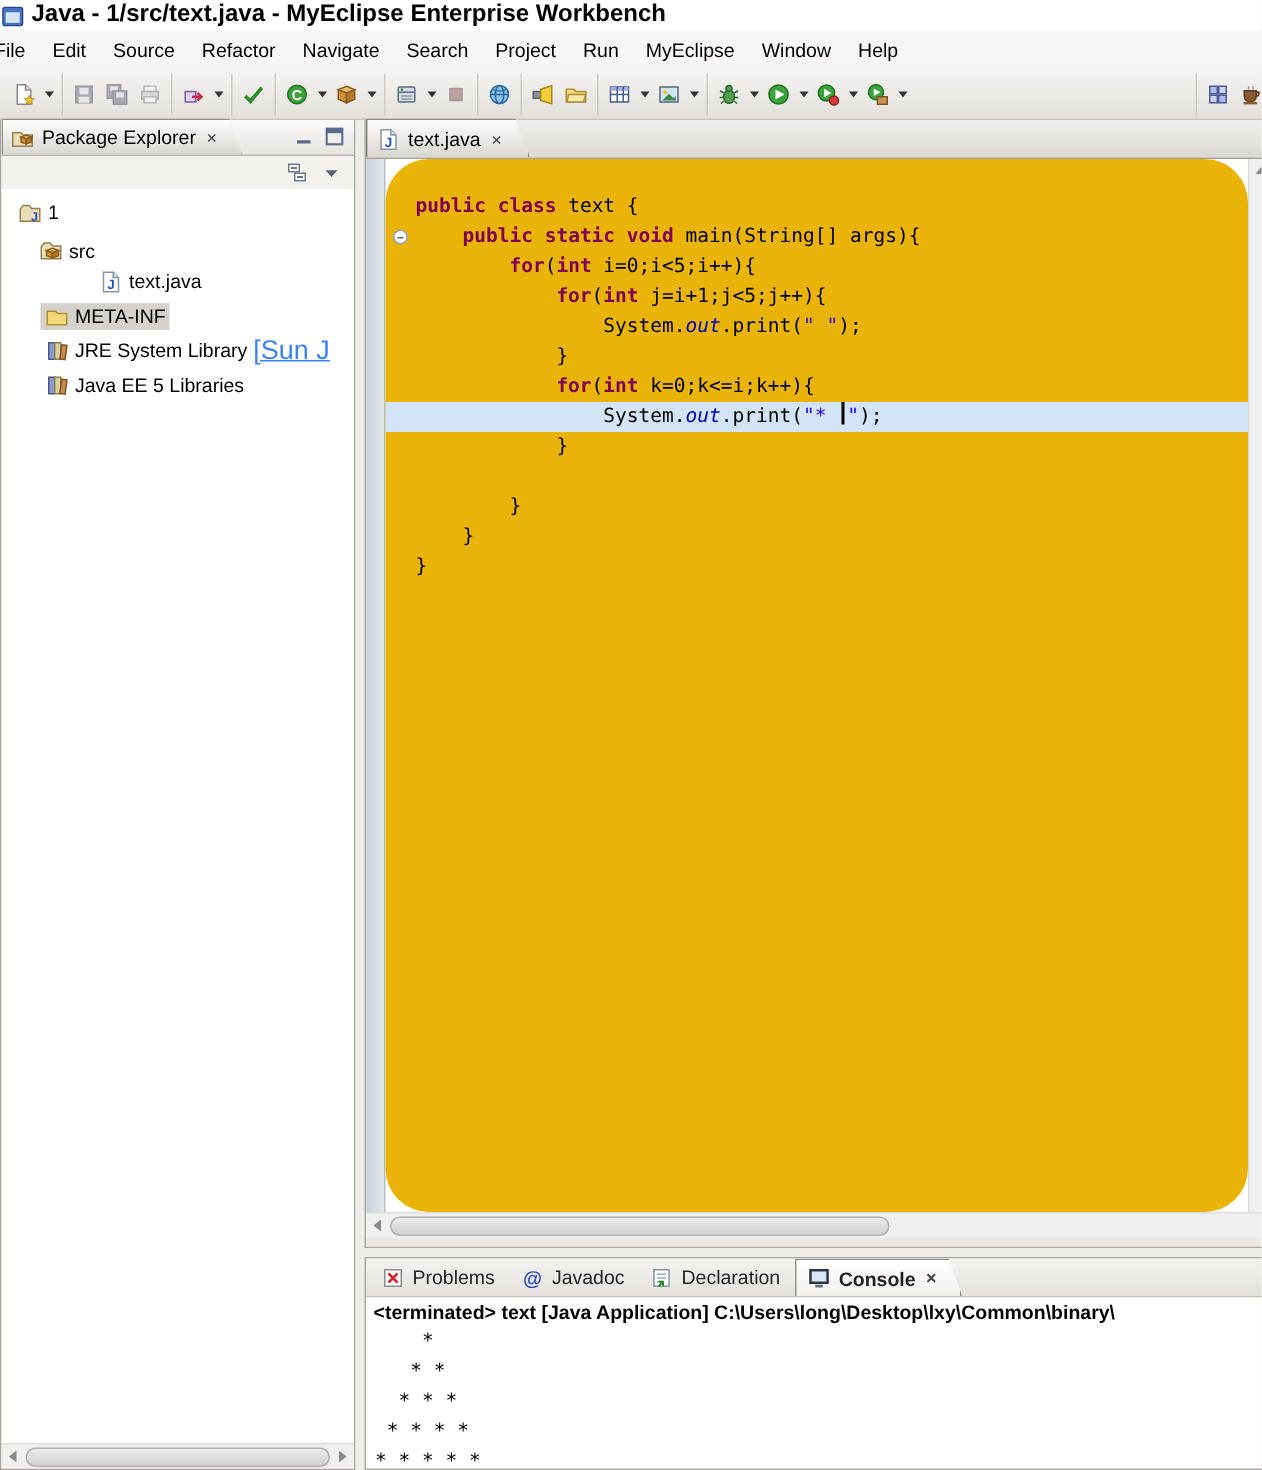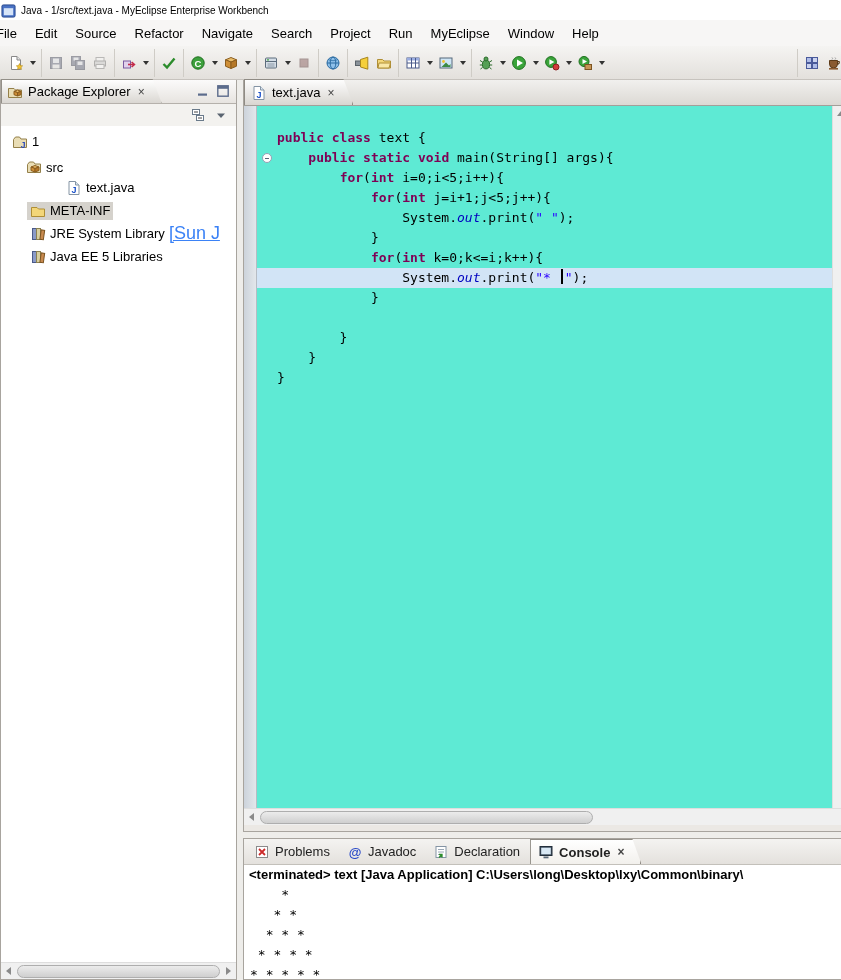--- a/index.html
+++ b/index.html
@@ -3,21 +3,21 @@
 <meta charset="utf-8">
 <style>
   *{margin:0;padding:0;box-sizing:border-box;}
   html,body{width:841px;height:980px;overflow:hidden;background:#fff;}
   body{font-family:"Liberation Sans",sans-serif;font-size:13px;color:#000;}
   .window{width:850px;height:980px;display:flex;flex-direction:column;background:#f1efec;}
 
   
   .titlebar{height:20px;background:#ffffff;display:flex;align-items:center;gap:5px;padding-left:1px;flex:none;}
   .titlebar .icon16{width:15px;height:15px;}
-  .title-text{font-size:10px;white-space:nowrap;}
+  .title-text{font-size:16px;white-space:nowrap;font-weight:bold;}
 
   
   .menubar{height:26px;background:#f7f6f5;display:flex;align-items:center;flex:none;overflow:hidden;}
   .menu-items{display:flex;margin-left:-13px;}
   .menu-item{padding:4px 9px;font-size:13px;white-space:nowrap;cursor:default;}
 
   
   .toolbar{height:34px;background:linear-gradient(#f5f4f2,#e3e0dc);border-bottom:1px solid #c7c3be;display:flex;align-items:center;padding:0 2px;flex:none;overflow:hidden;}
   .tb-group{display:flex;align-items:center;padding:0 3px;border-left:1px solid #cfccc6;height:28px;}
   .tb-group:first-child{border-left:none;}
@@ -59,21 +59,21 @@
   .tri-right{width:0;height:0;border-top:4px solid transparent;border-bottom:4px solid transparent;border-left:5px solid #8a8a8a;}
   .tri-up{width:0;height:0;border-left:4px solid transparent;border-right:4px solid transparent;border-bottom:5px solid #8a8a8a;}
   .sb-thumb{flex:1;height:13px;margin:0 1px;background:linear-gradient(#ececec,#cfcfcf);border:1px solid #aeaeae;border-radius:7px;}
 
   
   .editor-area{height:752px;flex:none;display:flex;flex-direction:column;background:#fff;border:1px solid #a8a49e;border-top:none;min-height:0;}
   .editor-tabs{height:26px;flex:none;background:linear-gradient(#f1f0ee,#dcd9d4);border-bottom:1px solid #a39f99;display:flex;align-items:flex-end;}
   .editor-tab{display:flex;align-items:center;gap:5px;height:26px;padding:0 18px 0 6px;font-size:13px;background:linear-gradient(#fdfdfd,#d9d6d1);border:1px solid #8f8b84;border-bottom:none;clip-path:polygon(0 0,calc(100% - 10px) 0,100% 100%,0 100%);white-space:nowrap;}
   .editor-body{flex:1;display:flex;min-height:0;}
   .ruler{width:13px;flex:none;background:linear-gradient(90deg,#ccd3db,#e3e7eb);border-right:1px solid #b6bcc4;}
-  .code-scroll{flex:1;min-width:0;background:#5eead4;padding-top:22px;overflow:hidden;}
+  .code-scroll{flex:1;min-width:0;background:#eab308;padding-top:22px;overflow:hidden;border-radius:29px;}
   .code-row{display:flex;height:20px;line-height:20px;font-family:"DejaVu Sans Mono",monospace;font-size:13px;}
   .code-row.current-line{background:#d2e4f6;}
   .fold-cell{width:20px;flex:none;display:flex;align-items:center;justify-content:center;}
   .fold-marker{width:10px;height:10px;border:1px solid #96a0b4;border-radius:50%;background:#fff;position:relative;}
   .fold-marker::after{content:"";position:absolute;left:2px;right:2px;top:4px;height:1px;background:#5a6478;}
   .line-text{white-space:pre;}
   .tk-k{color:#7f0055;font-weight:bold;}
   .tk-s{color:#2a00ff;}
   .tk-f{color:#0000c0;font-style:italic;}
   .tk-p{color:#000;}

